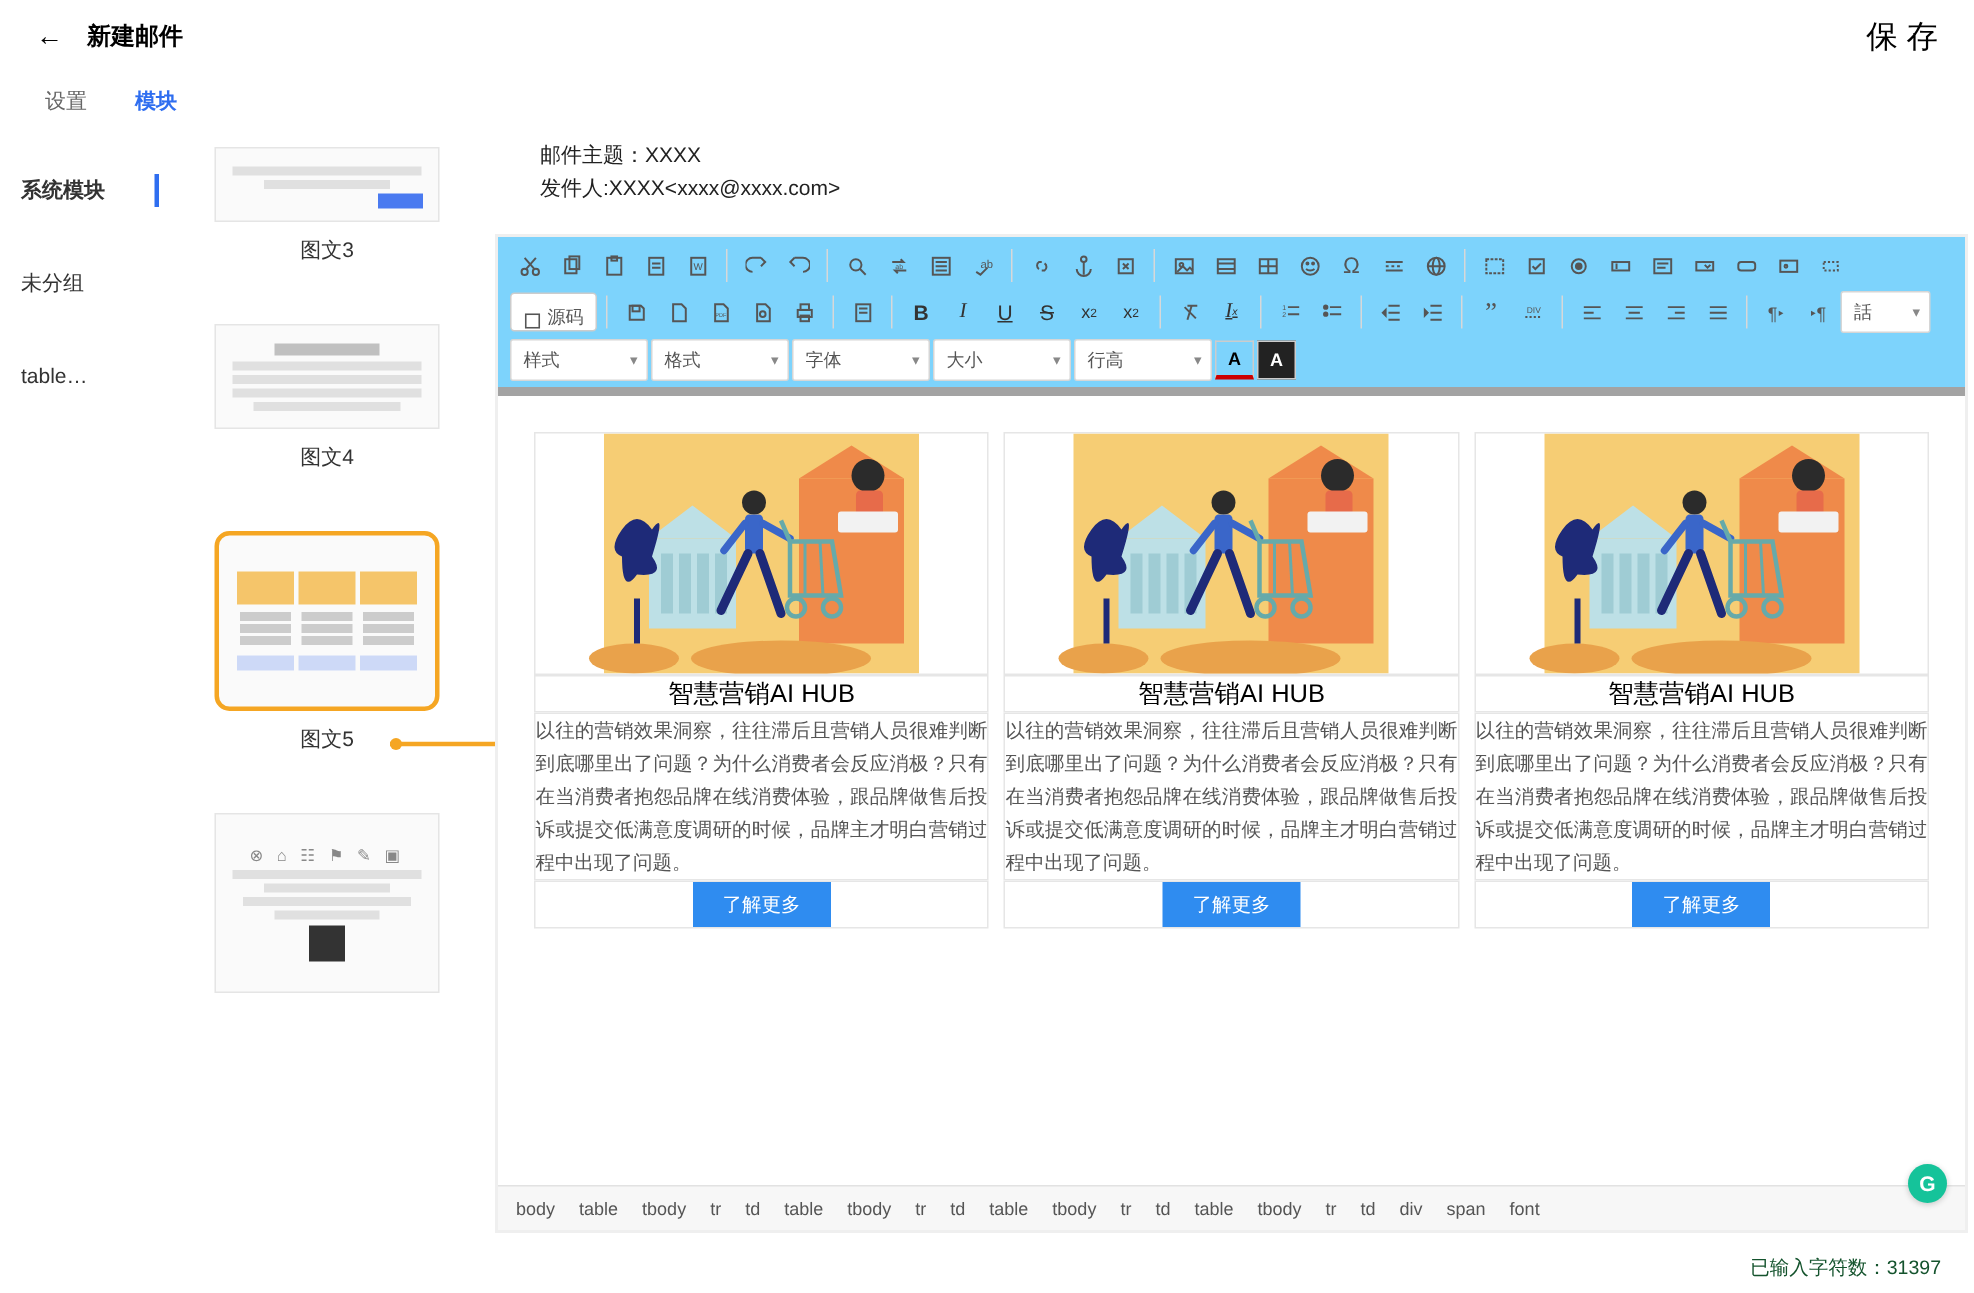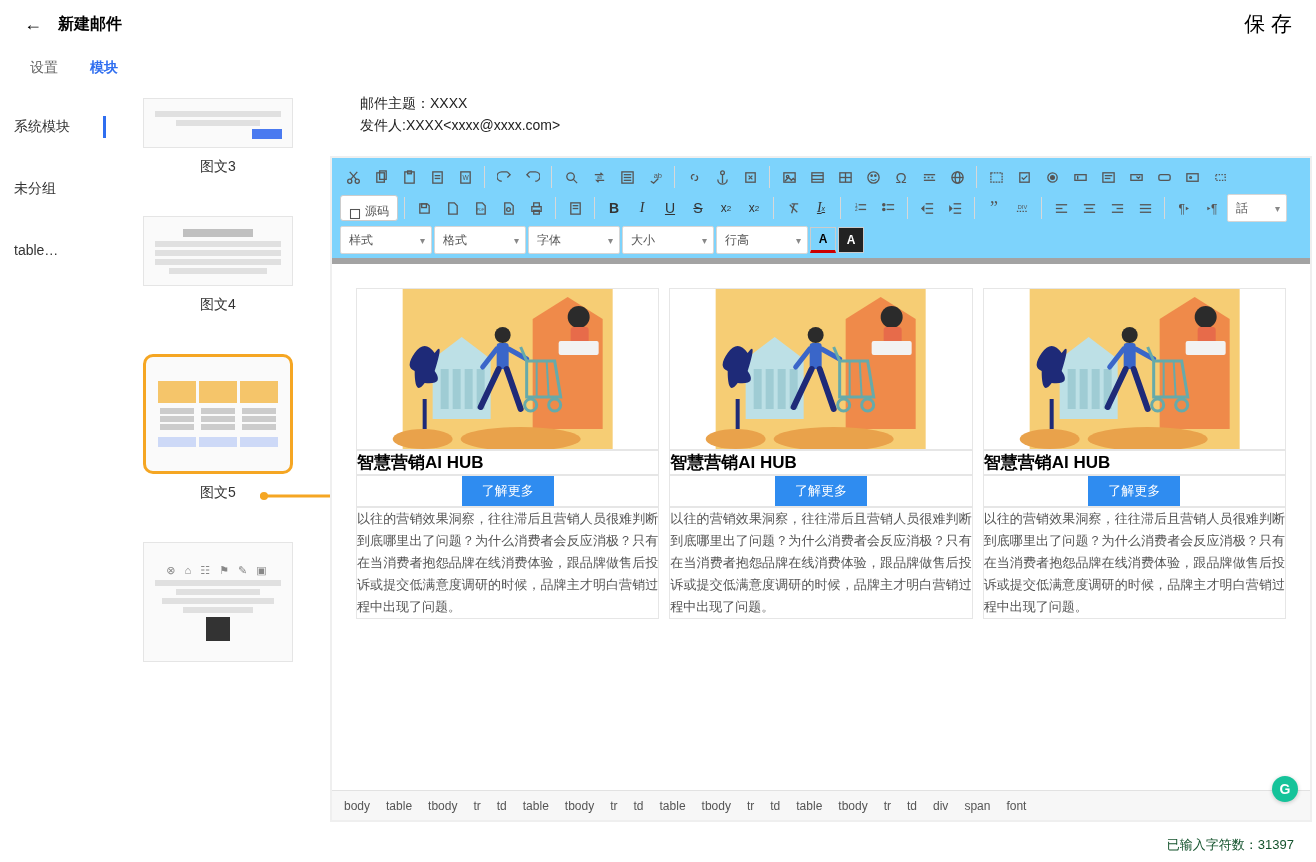--- a/index.html
+++ b/index.html
@@ -11,21 +11,21 @@
 .topbar .save { margin-left:auto; cursor:pointer; font-size:21px; }
 
 .tabs { height:40px; display:flex; align-items:center; padding:0 14px; }
 .tabs .tab { padding:8px 16px; font-size:14px; color:#666; cursor:pointer; }
 .tabs .tab.active { color:#2f6ef0; font-weight:600; }
 
 .body { position:absolute; top:88px; bottom:0; left:0; right:0; display:flex; }
 
 .sidebar-left { width:106px; padding:20px 0; }
 .cat { padding:10px 14px; font-size:14px; color:#333; cursor:pointer; position:relative; margin-bottom:24px; }
-.cat.active { font-weight:400; }
+.cat.active { font-weight:700; }
 .cat.active::after { content:""; position:absolute; right:0; top:8px; bottom:8px; width:3px; background:#2f6ef0; }
 
 .modules { width:224px; padding:10px 0; overflow-y:auto; }
 .module { width:150px; margin:0 auto 40px; cursor:pointer; }
 .module .thumb { width:150px; height:100px; border:1px solid #e5e5e5; background:#fafafa; display:flex; align-items:center; justify-content:center; font-size:9px; color:#bbb; text-align:center; padding:4px; overflow:hidden; }
 .module .thumb.tall { height:120px; }
 .module .label { text-align:center; font-size:14px; color:#333; margin-top:10px; }
 .module.selected .thumb { border:3px solid #f5a623; border-radius:10px; }
 .mini-cards { display:flex; gap:3px; flex-direction:column; align-items:center; width:100%; }
 .mini-row { display:flex; gap:3px; justify-content:center; }
@@ -50,21 +50,21 @@
 .combo::after { content:"▾"; position:absolute; right:6px; color:#888; font-size:10px; }
 .src-btn { height:26px; padding:0 8px; border:1px solid #ccc; border-radius:3px; background:#fff; display:flex; align-items:flex-end; gap:4px; font-size:12px; color:#555; cursor:pointer; }
 .swatch { width:26px; height:26px; border:1px solid #ccc; display:flex; align-items:center; justify-content:center; font-size:12px; font-weight:bold; }
 .swatch.bg { background:#222; color:#fff; }
 
 .canvas { flex:1; overflow-y:auto; padding:24px 14px; background:#fff; }
 .card-table { width:100%; border-collapse:separate; border-spacing:10px 0; }
 .card-table td.cell { width:33.33%; border:1px solid #e6e6e6; background:#fff; padding:0; vertical-align:top; }
 .cell.img-cell { padding:8px; }
 .card-img { width:100%; height:160px; display:block; }
-.cell.title-cell { text-align:left; padding:12px 8px; font-size:17px; font-weight:700; border-top:none;margin-left:40px; }
+.cell.title-cell { text-align:center; padding:12px 8px; font-size:17px; font-weight:400; border-top:none;margin-left:40px; }
 .cell.body-cell { padding:14px 12px; font-size:13px; color:#555; line-height:1.7; text-align:justify; border-top:none; }
 .cell.btn-cell { text-align:center; padding:10px; border-top:none; }
 .more-btn { display:inline-block; background:#2f8cf0; color:#fff; font-size:13px; padding:6px 20px; cursor:pointer; }
 
 .path-bar { height:30px; border-top:1px solid #e2e2e2; background:#f7f7f7; display:flex; align-items:center; padding:0 12px; gap:16px; font-size:12px; color:#555; }
 .path-bar span { cursor:pointer; }
 
 .counter { position:absolute; bottom:8px; right:22px; font-size:13px; color:#14532d; }
 .grammarly { position:absolute; right:18px; bottom:60px; width:26px; height:26px; border-radius:50%; background:#15c39a; color:#fff; display:flex; align-items:center; justify-content:center; font-weight:bold; font-size:14px; box-shadow:0 1px 4px rgba(0,0,0,.2); }
 
@@ -575,28 +575,28 @@
                     <use href="#illus"></use>
                   </svg>
                 </td>
           </tr>
           <tr>
             <td class="cell title-cell">智慧营销AI HUB</td>
             <td class="cell title-cell">智慧营销AI HUB</td>
             <td class="cell title-cell">智慧营销AI HUB</td>
           </tr>
           <tr>
+            <td class="cell body-cell">以往的营销效果洞察，往往滞后且营销人员很难判断到底哪里出了问题？为什么消费者会反应消极？只有在当消费者抱怨品牌在线消费体验，跟品牌做售后投诉或提交低满意度调研的时候，品牌主才明白营销过程中出现了问题。</td>
+            <td class="cell body-cell">以往的营销效果洞察，往往滞后且营销人员很难判断到底哪里出了问题？为什么消费者会反应消极？只有在当消费者抱怨品牌在线消费体验，跟品牌做售后投诉或提交低满意度调研的时候，品牌主才明白营销过程中出现了问题。</td>
+            <td class="cell body-cell">以往的营销效果洞察，往往滞后且营销人员很难判断到底哪里出了问题？为什么消费者会反应消极？只有在当消费者抱怨品牌在线消费体验，跟品牌做售后投诉或提交低满意度调研的时候，品牌主才明白营销过程中出现了问题。</td>
+          </tr>
+          <tr>
             <td class="cell btn-cell"><span class="more-btn">了解更多</span></td>
             <td class="cell btn-cell"><span class="more-btn">了解更多</span></td>
             <td class="cell btn-cell"><span class="more-btn">了解更多</span></td>
-          </tr>
-          <tr>
-            <td class="cell body-cell">以往的营销效果洞察，往往滞后且营销人员很难判断到底哪里出了问题？为什么消费者会反应消极？只有在当消费者抱怨品牌在线消费体验，跟品牌做售后投诉或提交低满意度调研的时候，品牌主才明白营销过程中出现了问题。</td>
-            <td class="cell body-cell">以往的营销效果洞察，往往滞后且营销人员很难判断到底哪里出了问题？为什么消费者会反应消极？只有在当消费者抱怨品牌在线消费体验，跟品牌做售后投诉或提交低满意度调研的时候，品牌主才明白营销过程中出现了问题。</td>
-            <td class="cell body-cell">以往的营销效果洞察，往往滞后且营销人员很难判断到底哪里出了问题？为什么消费者会反应消极？只有在当消费者抱怨品牌在线消费体验，跟品牌做售后投诉或提交低满意度调研的时候，品牌主才明白营销过程中出现了问题。</td>
           </tr>
         </tbody>
           </table>
       </div>
 
       <div class="path-bar">
         <span>body</span>
         <span>table</span>
         <span>tbody</span>
         <span>tr</span>

